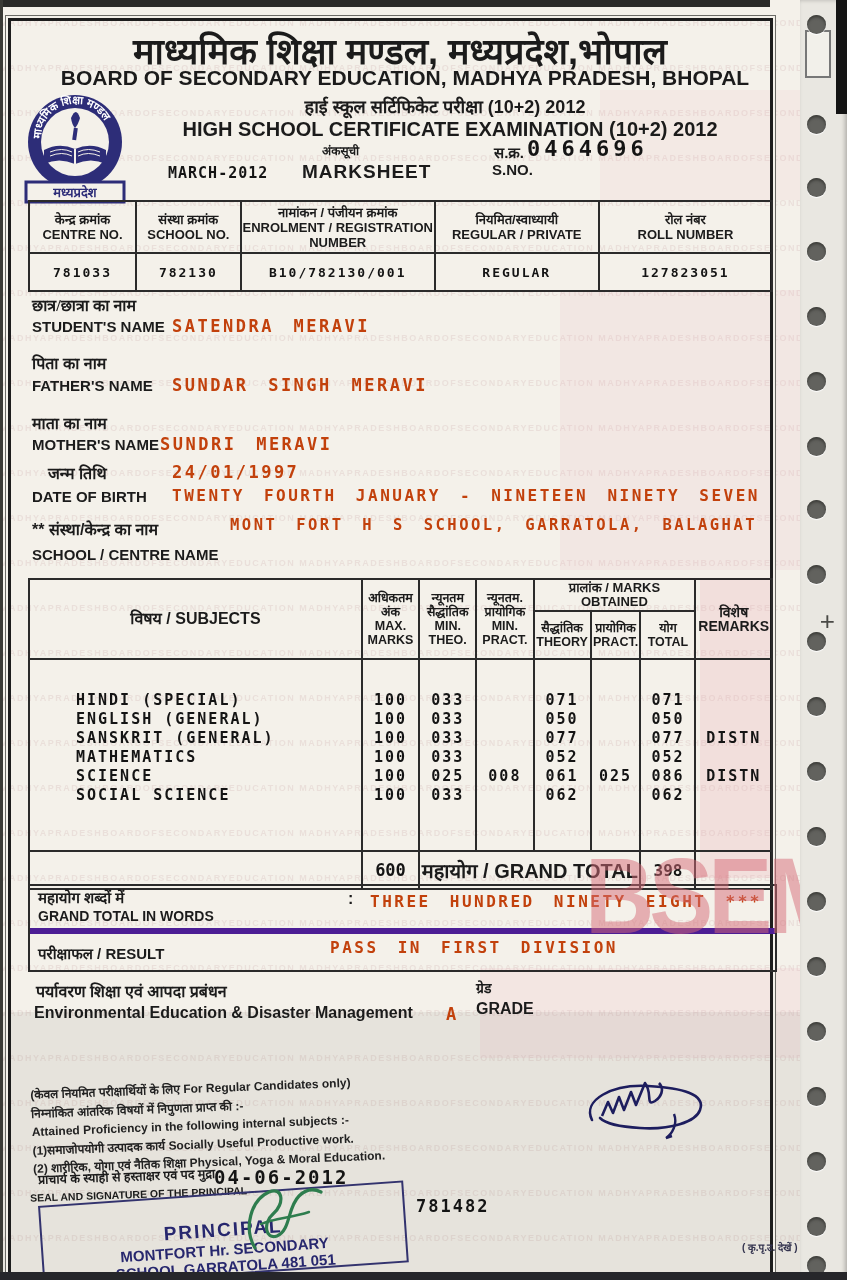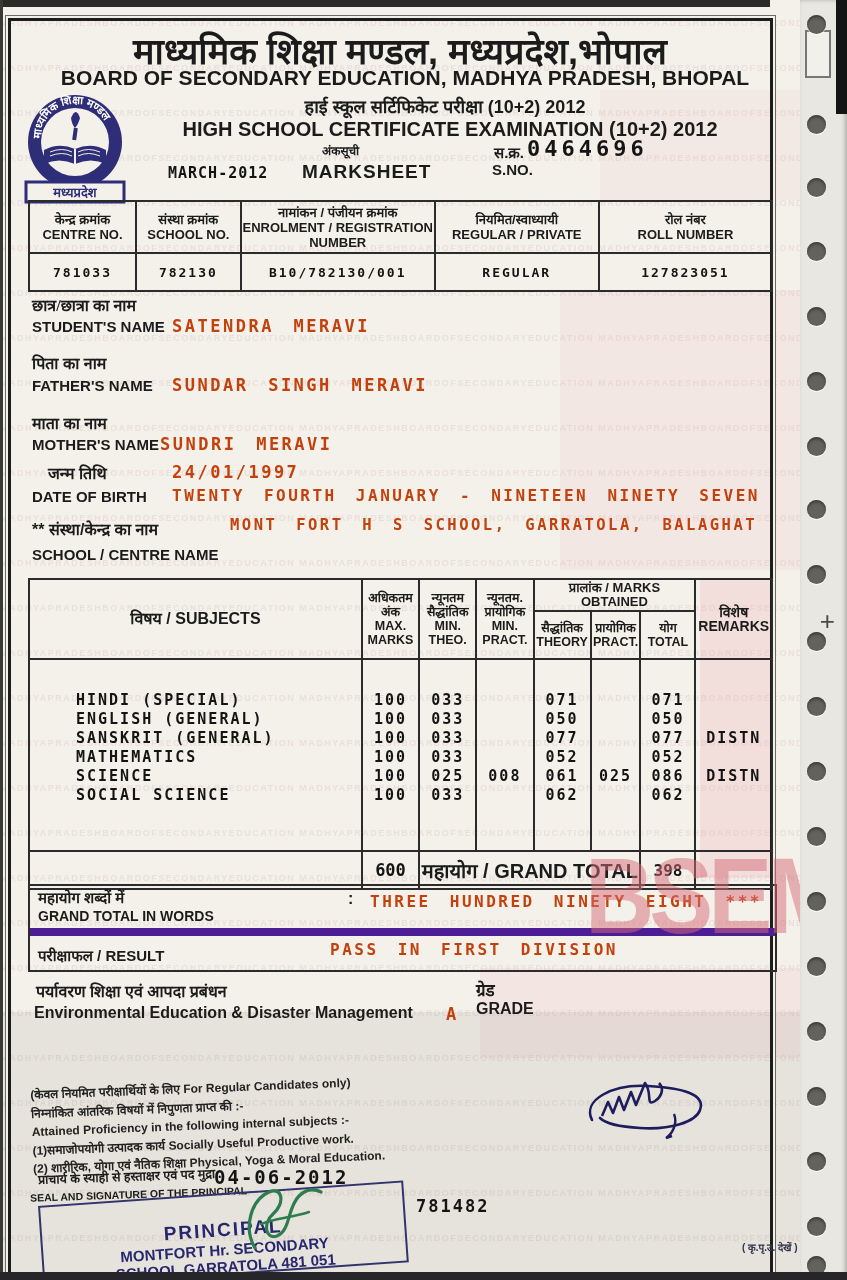--- a/index.html
+++ b/index.html
@@ -38,21 +38,21 @@
   .marks-table td{border-left:2px solid #2b2b2b;border-right:2px solid #2b2b2b;padding:0;font-size:15px;text-align:center;vertical-align:middle;}
   .marks-table .sub{text-align:left;padding-left:46px;}
   .marks-table .r{height:19px;letter-spacing:2px;}
   .marks-table .spacer td{height:30px;}
   .marks-table .filler td{height:46px;}
   .marks-table .grand td{border-top:2px solid #2b2b2b;border-bottom:2px solid #2b2b2b;height:36px;}
   .obt-th{border-bottom:2px solid #2b2b2b;}
   
   .summary{position:absolute;left:28px;top:884px;width:745px;height:84px;border:2px solid #2b2b2b;z-index:10;}
   .sum-row{position:relative;height:42px;}
-  .sum-row.first{border-bottom:8px solid #4c1d95;}
+  .sum-row.first{border-bottom:6px solid #4c1d95;}
   .sum-label{position:absolute;left:8px;top:2px;font-size:15px;font-weight:bold;line-height:19px;}
   .sum-label .en{font-size:14px;}
   .sum-colon{position:absolute;left:318px;top:4px;font-size:16px;font-weight:bold;}
   .sum-val{position:absolute;left:340px;top:6px;font-size:16px;letter-spacing:2.5px;word-spacing:6px;}
   .lbl-hi{font-size:16px;font-weight:bold;}
   .lbl-en{font-size:15px;font-weight:bold;}
   .dotval{font-family:"DejaVu Sans Mono","Liberation Mono",monospace;font-weight:bold;color:#c2410c;letter-spacing:2.5px;word-spacing:7px;}
   .watermark{position:absolute;left:585px;top:848px;font-size:96px;font-weight:900;letter-spacing:-5px;color:rgba(214,108,120,.5);z-index:30;transform:scaleY(1.12);line-height:1;}
   .foot{position:absolute;left:30px;top:1086px;width:500px;transform:rotate(-2.2deg);transform-origin:left top;font-size:12px;line-height:18.5px;font-weight:bold;color:#222;}
   .stamp{position:absolute;left:38px;top:1206px;width:362px;height:78px;border:2px solid #33336e;transform:rotate(-4deg);transform-origin:left top;color:#27276e;text-align:center;z-index:12;}
@@ -351,21 +351,21 @@
         <div class="sum-label">
             <div class="hi" style="margin-top:8px;">परीक्षाफल / RESULT</div>
           </div>
         <div class="sum-val dotval" style="left:300px;top:4px;">PASS IN FIRST DIVISION</div>
       </div>
     </div>
 
     <div class="abs lbl-hi" style="left:36px;top:980px;">पर्यावरण शिक्षा एवं आपदा प्रबंधन</div>
     <div class="abs lbl-en" style="left:34px;top:1004px;font-size:16px;font-weight:bold;">Environmental Education &amp; Disaster Management</div>
     <div class="abs dotval" style="left:446px;top:1004px;font-size:17px;">A</div>
-    <div class="abs hi" style="left:476px;top:978px;font-size:17px;">ग्रेड</div>
+    <div class="abs hi" style="left:476px;top:978px;font-size:14px;">ग्रेड</div>
     <div class="abs hi" style="left:476px;top:1000px;font-size:16px;">GRADE</div>
 
     <div class="foot">
       <div>(केवल नियमित परीक्षार्थियों के लिए For Regular Candidates only)</div>
       <div>निम्नांकित आंतरिक विषयों में निपुणता प्राप्त की :-</div>
       <div>Attained Proficiency in the following internal subjects :-</div>
       <div>(1)समाजोपयोगी उत्पादक कार्य Socially Useful Productive work.</div>
       <div>(2) शारीरिक, योगा एवं नैतिक शिक्षा Physical, Yoga &amp; Moral Education.</div>
     </div>
 

